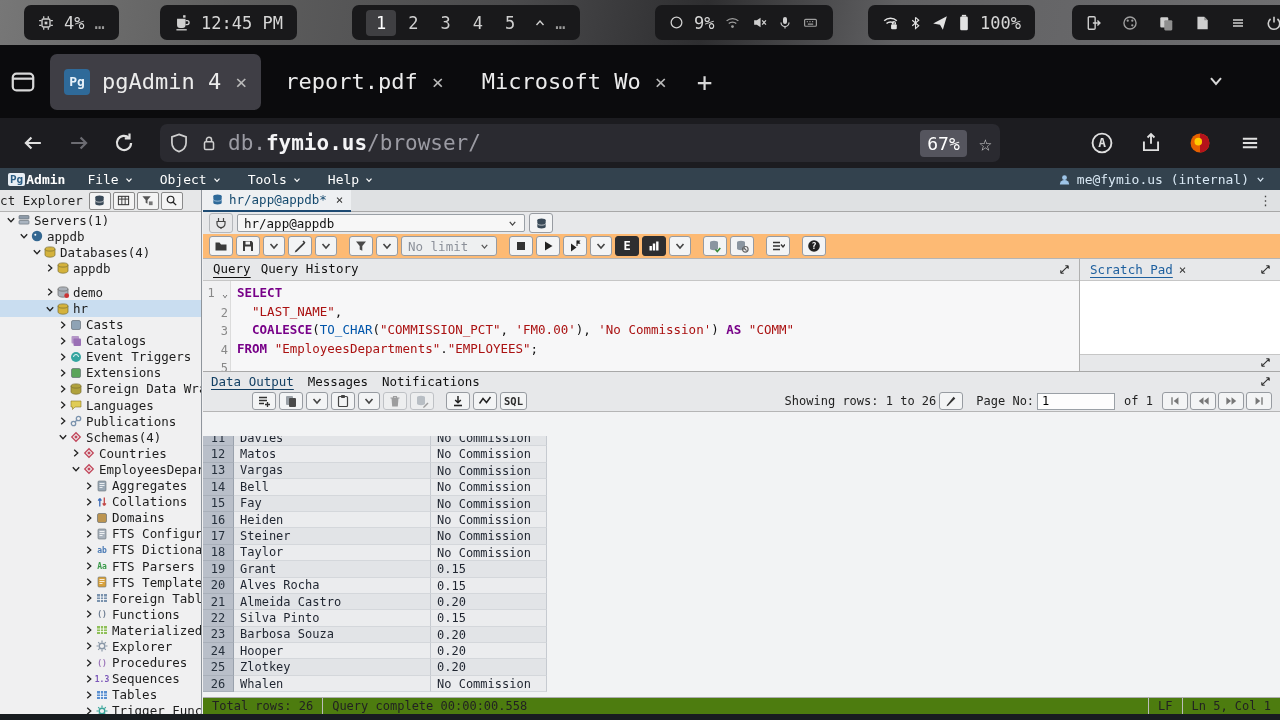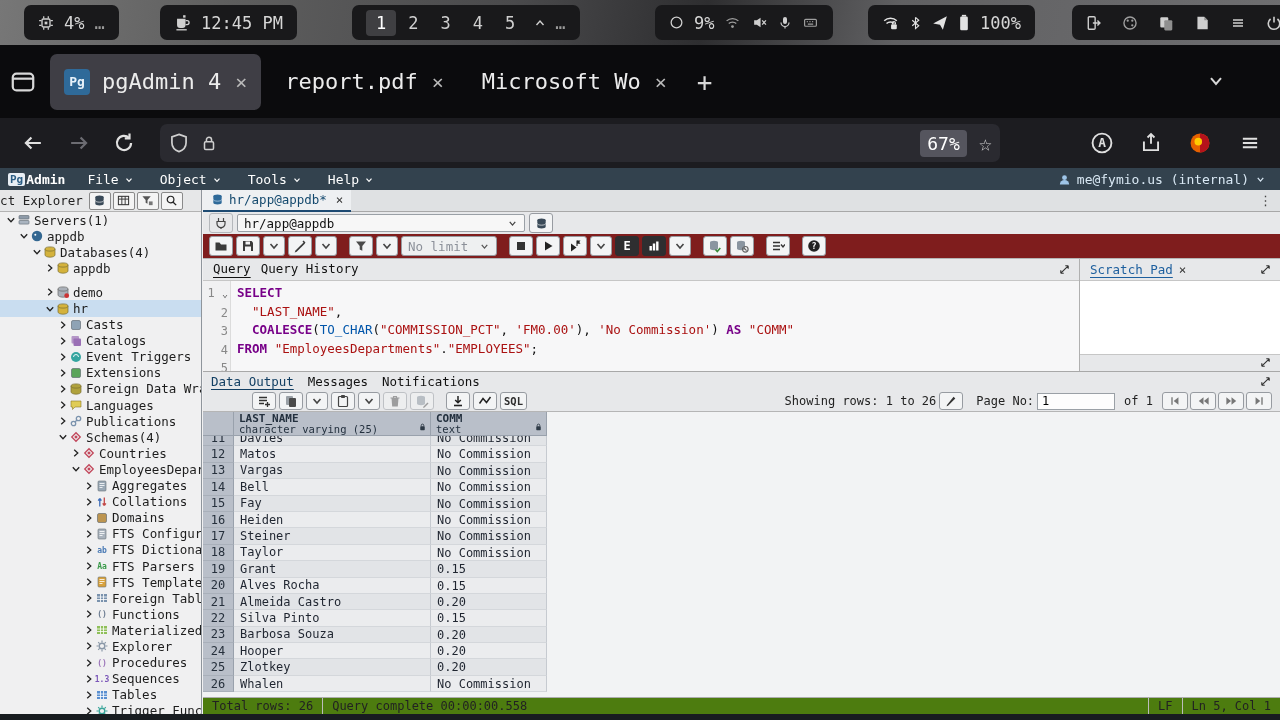--- a/index.html
+++ b/index.html
@@ -75,21 +75,21 @@
   .rightpanel { position:absolute; left:203px; top:0; width:1077px; height:530px; background:#eceef0; }
   .qt-tabs { height:22px; background:#dfe1e3; border-bottom:1px solid #a8a8a8; display:flex; align-items:center; position:relative; }
   .qt-tab { display:flex; align-items:center; gap:5px; height:22px; padding:0 8px; background:#eef0f2;
     border-bottom:2px solid #1d4a72; color:#14496e; font-size:12.5px; }
   .qt-tab .x { color:#333; margin-left:4px; }
   .kebab { position:absolute; right:8px; color:#444; font-size:13px; letter-spacing:0; }
   .conn-row { height:22px; background:#e7e8ea; display:flex; align-items:center; gap:4px; padding-left:6px; }
   .conn-sel { width:288px; height:18px; background:#f7f7f7; border:1px solid #9aa0a6; border-radius:2px;
     display:flex; align-items:center; font-size:12.5px; padding:0 6px; color:#111; }
   .conn-sel .caret { margin-left:auto; color:#444; }
-  .qtbar { height:25px; background:#7f1d1d; border-bottom:1px solid #b5b5b5; display:flex; align-items:center; padding-left:6px; gap:3px; }
+  .qtbar { height:25px; background:#fdba74; border-bottom:1px solid #b5b5b5; display:flex; align-items:center; padding-left:6px; gap:3px; }
   .tb-btn { height:20px; min-width:24px; border:1px solid #979ba1; border-radius:3px; background:#f3f4f5;
     display:flex; align-items:center; justify-content:center; color:#2e2e2e; padding:0 3px; }
   .tb-btn.darkb { background:#2e2e30; color:#fff; border-color:#2e2e30; font-size:12px; font-weight:bold; }
   .tb-btn.carety { min-width:15px; }
   .tb-btn.dis { opacity:.5; }
   .tb-sep { width:6px; }
   .limit-sel { width:96px; height:20px; border:1px solid #979ba1; border-radius:3px; background:#eef0f1;
     display:flex; align-items:center; font-size:12.5px; color:#8b9099; padding:0 6px; gap:6px; }
   .limit-sel .caret { margin-left:auto; color:#555; }
   .sqltxt { font-size:10.5px; font-weight:bold; }
@@ -299,20 +299,21 @@
         <path d="M10.5 1v3h-3" fill="none" stroke="#e0e0e0" stroke-width="1.4"></path>
       </svg>
     <div class="urlfield">
       <svg width="22" height="22" viewBox="0 0 14 14">
           <path d="M7 1.5l4.5 1.6v3.8c0 2.8-1.9 4.7-4.5 5.6C4.4 11.6 2.5 9.7 2.5 6.9V3.1z" fill="none" stroke="#cfcfcf" stroke-width="1.1"></path>
         </svg>
       <svg width="18" height="20" viewBox="0 0 14 14" style="margin-left:10px;">
           <rect x="3.5" y="6" width="7" height="6" rx="1" fill="none" stroke="#cfcfcf" stroke-width="1.2"></rect>
           <path d="M5 6V4.5a2 2 0 0 1 4 0V6" fill="none" stroke="#cfcfcf" stroke-width="1.2"></path>
         </svg>
+      <span class="txt"><span class="u-dim">db.</span><span class="u-host">fymio.us</span><span class="u-dim">/browser/</span></span>
       <span class="zoombadge">67%</span>
       <span class="star">☆</span>
     </div>
     <div class="chromebtns">
       <svg width="24" height="24" viewBox="0 0 14 14">
           <circle cx="7" cy="7" r="5.5" fill="none" stroke="#e0e0e0" stroke-width="1.1"></circle>
           <text x="7" y="9.6" text-anchor="middle" font-size="7.5" font-weight="bold" fill="#e0e0e0" font-family="DejaVu Sans Mono, monospace">A</text>
         </svg>
       <svg width="22" height="24" viewBox="0 0 14 14">
           <path d="M2.5 6v5.5h9V6" fill="none" stroke="#e0e0e0" stroke-width="1.2"></path>
@@ -1134,39 +1135,20 @@
           <span class="tb-btn">
               <svg width="12" height="12" viewBox="0 0 14 14">
                 <path d="M3 2.5L8.5 7 3 11.5z" fill="#777"></path>
                 <path d="M10.5 2.5v9" stroke="#777" stroke-width="1.6"></path>
               </svg>
             </span>
         </span>
       </div>
 
       <div class="grid">
-        <div class="ghead">
-          <div class="gh-gut"></div>
-          <div class="gh-col col-ln">
-            <div class="cname">LAST_NAME</div>
-            <div class="ctype">character varying (25)</div>
-            <svg class="lock" width="9" height="10" viewBox="0 0 14 14">
-                <rect x="3.5" y="6" width="7" height="6" rx="1" fill="#2e3a46"></rect>
-                <path d="M5 6V4.5a2 2 0 0 1 4 0V6" fill="none" stroke="#2e3a46" stroke-width="1.4"></path>
-              </svg>
-          </div>
-          <div class="gh-col col-comm">
-            <div class="cname">COMM</div>
-            <div class="ctype">text</div>
-            <svg class="lock" width="9" height="10" viewBox="0 0 14 14">
-                <rect x="3.5" y="6" width="7" height="6" rx="1" fill="#2e3a46"></rect>
-                <path d="M5 6V4.5a2 2 0 0 1 4 0V6" fill="none" stroke="#2e3a46" stroke-width="1.4"></path>
-              </svg>
-          </div>
-        </div>
         <div class="grows" id="grows">
             <div class="grow" style="margin-top: -6px;">
               <div class="g-gut">11</div>
               <div class="g-cell col-ln r-odd">Davies</div>
               <div class="g-cell comm col-comm r-odd">No Commission</div>
             </div>
             <div class="grow">
               <div class="g-gut">12</div>
               <div class="g-cell col-ln r-even">Matos</div>
               <div class="g-cell comm col-comm r-even">No Commission</div>

